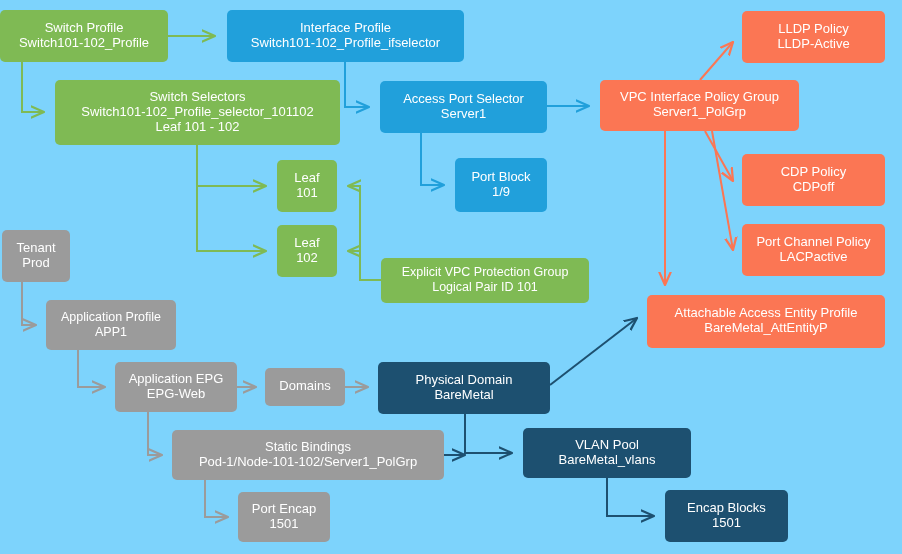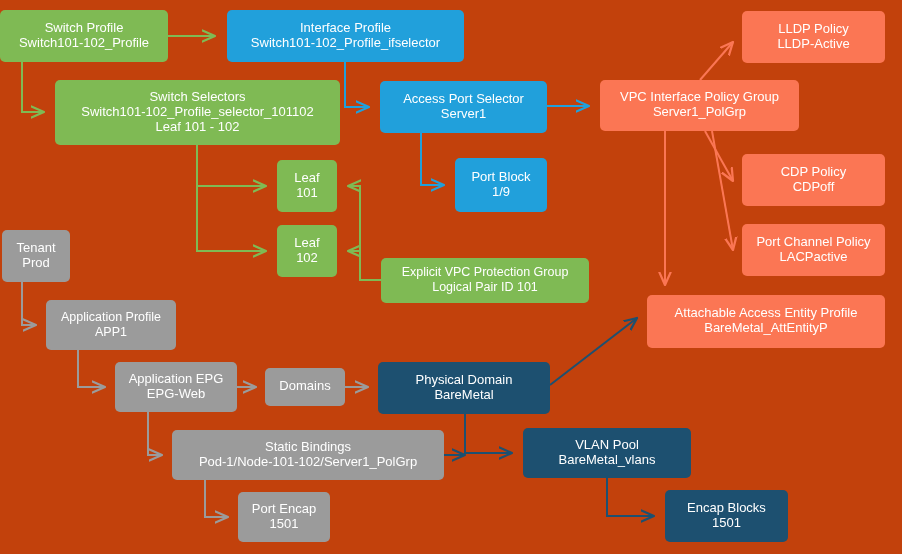--- a/index.html
+++ b/index.html
@@ -11,21 +11,21 @@
   body {
     width: 902px;
     height: 554px;
     overflow: hidden;
     font-family: "Liberation Sans", sans-serif;
   }
   #diagram-root {
     position: relative;
     width: 902px;
     height: 554px;
-    background: #c2410c;
+    background: #7dd3fc;
   }
   svg#diagram-svg {
     position: absolute;
     top: 0;
     left: 0;
     width: 902px;
     height: 554px;
     display: block;
   }
   .node-label {

